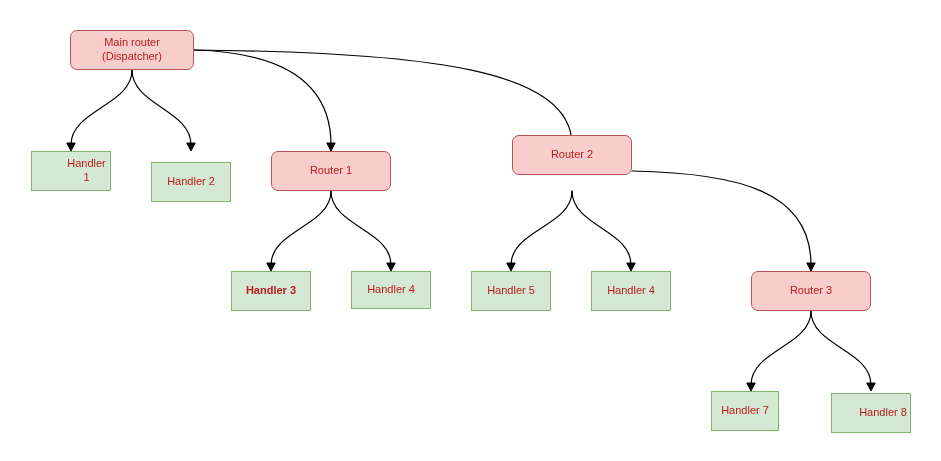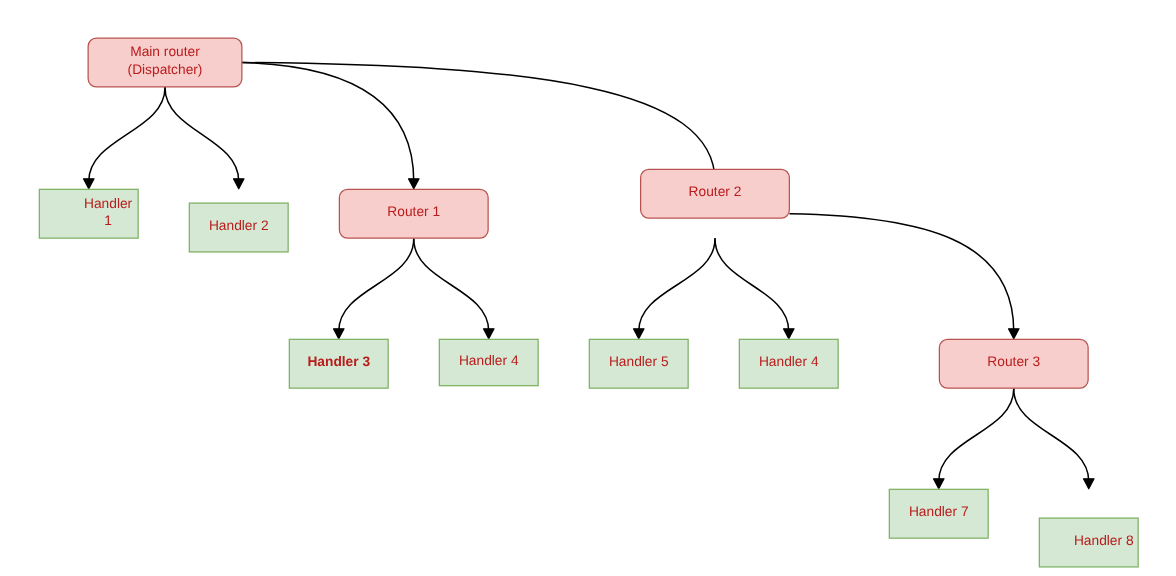--- a/index.html
+++ b/index.html
@@ -119,16 +119,16 @@
 (Dispatcher)</div>
       <div class="node handler" style="left: 31px; top: 151px; width: 80px; height: 40px; padding-left: 31px;">Handler 1</div>
       <div class="node handler" style="left: 151px; top: 162px; width: 80px; height: 40px; text-align: center;">Handler 2</div>
       <div class="node router" style="left: 271px; top: 151px; width: 120px; height: 40px;">Router 1</div>
       <div class="node router" style="left: 512px; top: 135px; width: 120px; height: 40px;">Router 2</div>
       <div class="node handler" style="left: 231px; top: 271px; width: 80px; height: 40px; font-weight: bold;">Handler 3</div>
       <div class="node handler" style="left: 351px; top: 271px; width: 80px; height: 38px;">Handler 4</div>
       <div class="node handler" style="left: 471px; top: 271px; width: 80px; height: 40px;">Handler 5</div>
       <div class="node handler" style="left: 591px; top: 271px; width: 80px; height: 40px;">Handler 4</div>
       <div class="node router" style="left: 751px; top: 271px; width: 120px; height: 40px;">Router 3</div>
-      <div class="node handler" style="left: 711px; top: 391px; width: 80px; height: 40px;">Handler 7</div>
-      <div class="node handler" style="left: 831px; top: 414px; width: 80px; height: 40px; padding-left: 24px;">Handler 8</div>
+      <div class="node handler" style="left: 711px; top: 391px; width: 68px; height: 40px;">Handler 7</div>
+      <div class="node handler" style="left: 831px; top: 393px; width: 80px; height: 40px; padding-left: 24px;">Handler 8</div>
     </div>
 </div>
 
 </body></html>

